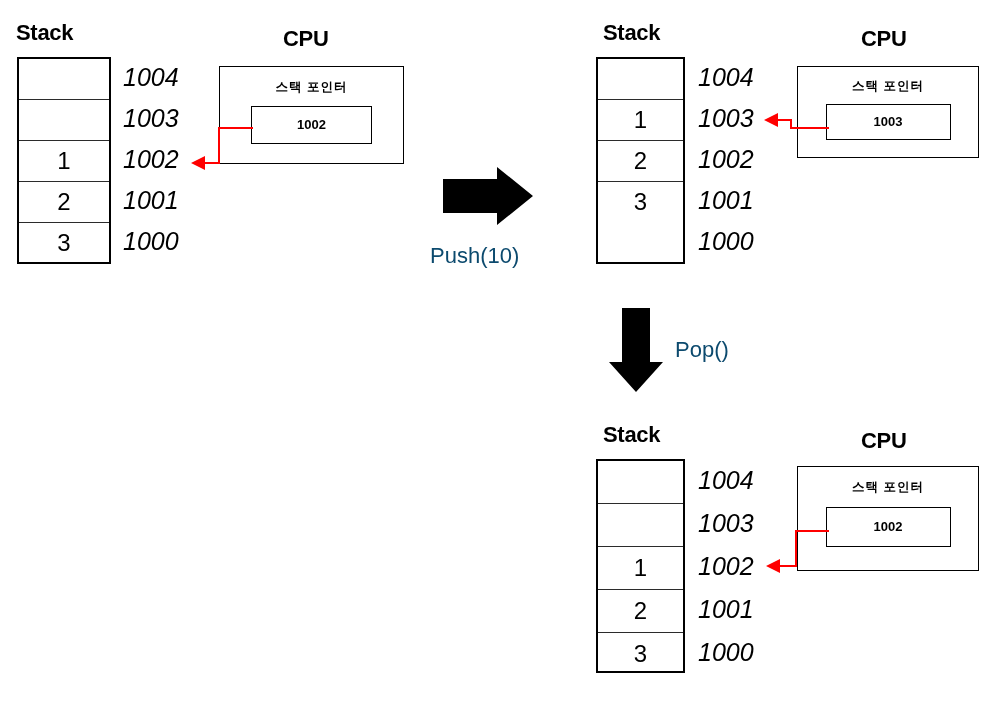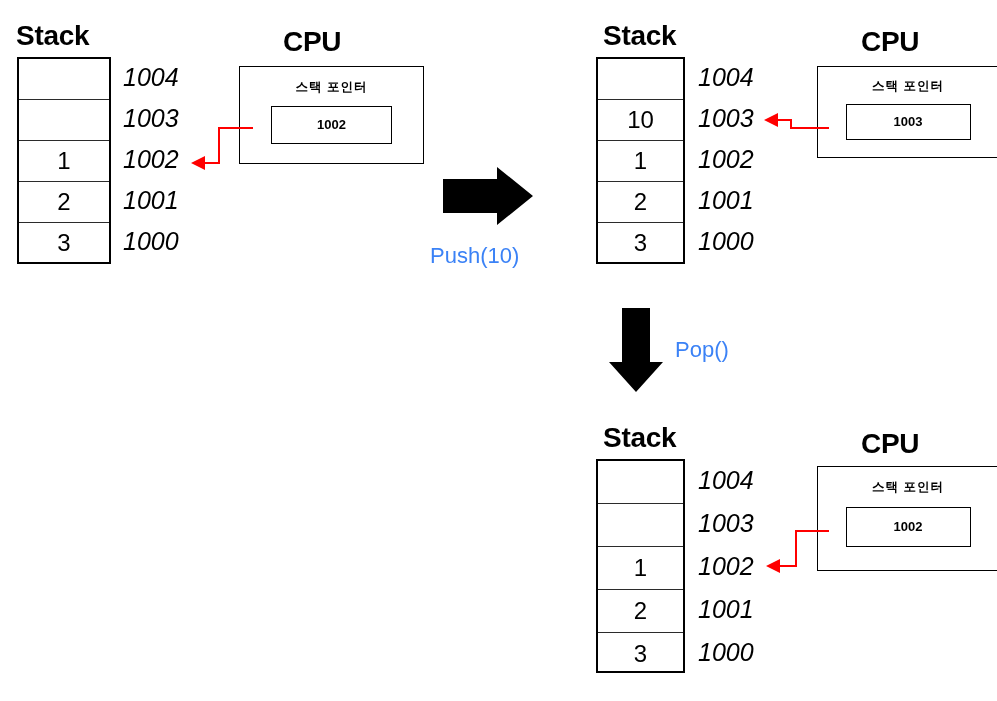--- a/index.html
+++ b/index.html
@@ -18,21 +18,21 @@
     overflow: hidden;
     background: #ffffff;
   }
 
   
   .abs { position: absolute; }
 
   
   .group-title {
     font-weight: bold;
-    font-size: 28px;
+    font-size: 22px;
     letter-spacing: -0.3px;
     line-height: 1;
     white-space: nowrap;
   }
 
   
   .stack-table {
     border: 2px solid #000;
     border-collapse: collapse;
     box-sizing: border-box;
@@ -58,21 +58,20 @@
     white-space: nowrap;
     color: #000;
     font-style: italic;
   }
 
   
   .cpu-box {
     box-sizing: border-box;
     border: 1.6px solid #000;
     background: #fff;
-    margin-left: 20px;
   }
   .cpu-inner-label {
     text-align: center;
     font-size: 12.5px;
     font-weight: bold;
     letter-spacing: 1px;
     color: #000;
     white-space: nowrap;
   }
   .sp-register {
@@ -81,21 +80,21 @@
     background: #fff;
     text-align: center;
     font-size: 13px;
     font-weight: bold;
     color: #000;
   }
 
   
   .op-label {
     font-size: 22px;
-    color: #3b82f6;
+    color: #0c4a6e;
     white-space: nowrap;
   }
 
   
   #overlay {
     position: absolute;
     left: 0; top: 0;
     width: 997px; height: 701px;
     pointer-events: none;
   }
@@ -137,21 +136,20 @@
   <div class="abs" style="left:430px; top:243px;">
     <div class="op-label">Push(10)</div>
   </div>
 
   <div class="abs" style="left:603px; top:22px;">
     <div class="group-title">Stack</div>
   </div>
 
   <div class="abs stack-table" style="left:596px; top:57px; width:89px; height:207px;">
     <div class="stack-cell"></div>
-    <div class="stack-cell">10</div>
     <div class="stack-cell">1</div>
     <div class="stack-cell">2</div>
     <div class="stack-cell">3</div>
   </div>
 
   <div class="abs addr-col" style="left:698px; top:57px;">
     <div class="addr">1004</div>
     <div class="addr">1003</div>
     <div class="addr">1002</div>
     <div class="addr">1001</div>

